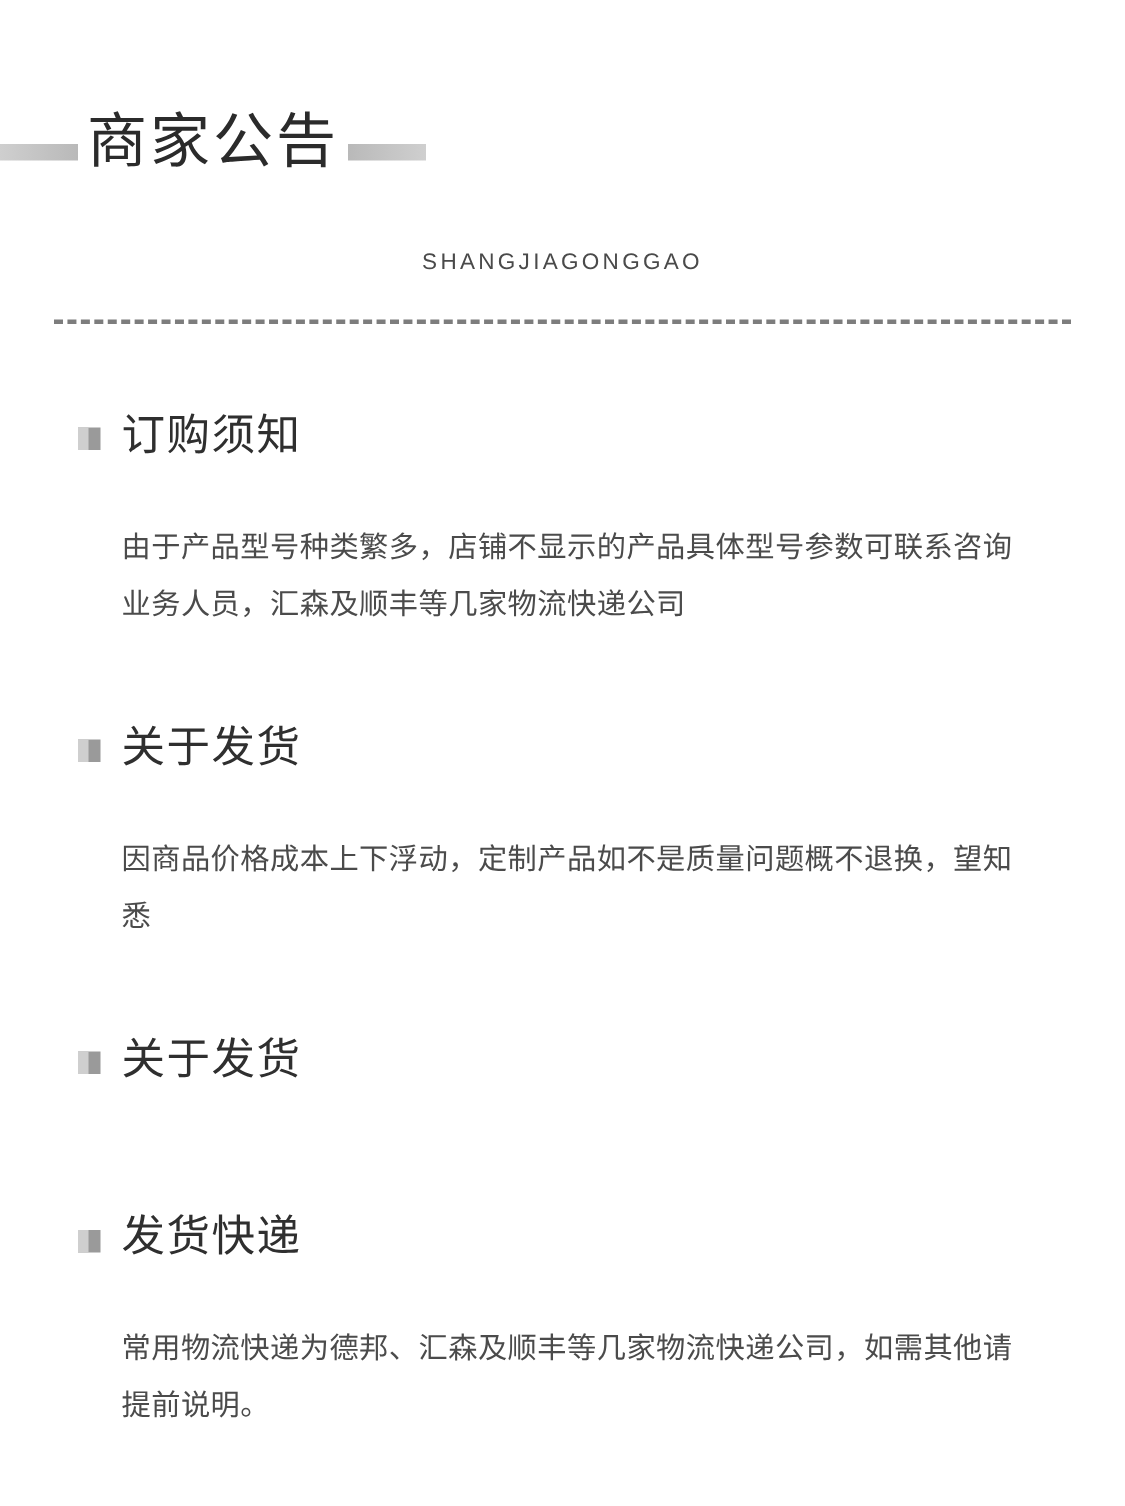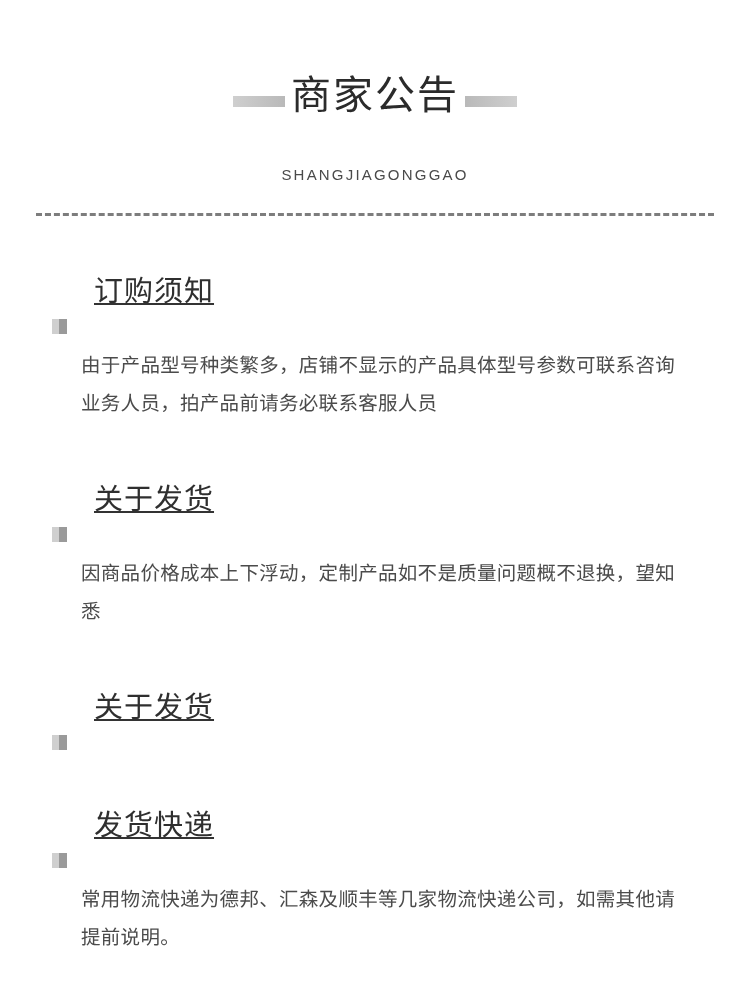--- a/index.html
+++ b/index.html
@@ -24,21 +24,21 @@
   }
 
   
   .header {
     padding-top: 44px;
     text-align: center;
   }
   .title-row {
     display: flex;
     align-items: center;
-    justify-content: center;
+    justify-content: flex-start;
     gap: 0px;
   }
   .title-bar {
     width: 52px;
     height: 11px;
   }
   .title-bar.left {
     background: linear-gradient(to right, #cfcfcf, #b9b9b9);
     margin-right: 6px;
     margin-top: 14px;
@@ -80,23 +80,22 @@
     padding: 34px 52px 0 52px;
   }
   .section {
     margin-bottom: 36px;
   }
   .section:last-child {
     margin-bottom: 0;
   }
   .sec-head {
     display: flex;
-    align-items: flex-end;
-    gap: 27px;
-    text-decoration: underline;
+    align-items: center;
+    gap: 14px;
   }
   .marker {
     width: 15px;
     height: 15px;
     flex: 0 0 15px;
     background: #9a9a9a;
     position: relative;
     top: 2px;
   }
   .marker::after {
@@ -143,21 +142,21 @@
     <div class="divider"></div>
   </div>
 
   <div class="sections">
 
     <div class="section">
       <div class="sec-head">
         <span class="marker"></span>
         <h2 class="sec-title">订购须知</h2>
       </div>
-      <p class="sec-body">由于产品型号种类繁多，店铺不显示的产品具体型号参数可联系咨询业务人员，拍产品前请务必联系客服人员</p>
+      <p class="sec-body">由于产品型号种类繁多，店铺不显示的产品具体型号参数可联系咨询业务人员，汇森及顺丰等几家物流快递公司</p>
     </div>
 
     <div class="section">
       <div class="sec-head">
         <span class="marker"></span>
         <h2 class="sec-title">关于发货</h2>
       </div>
       <p class="sec-body">因商品价格成本上下浮动，定制产品如不是质量问题概不退换，望知悉</p>
     </div>
 

